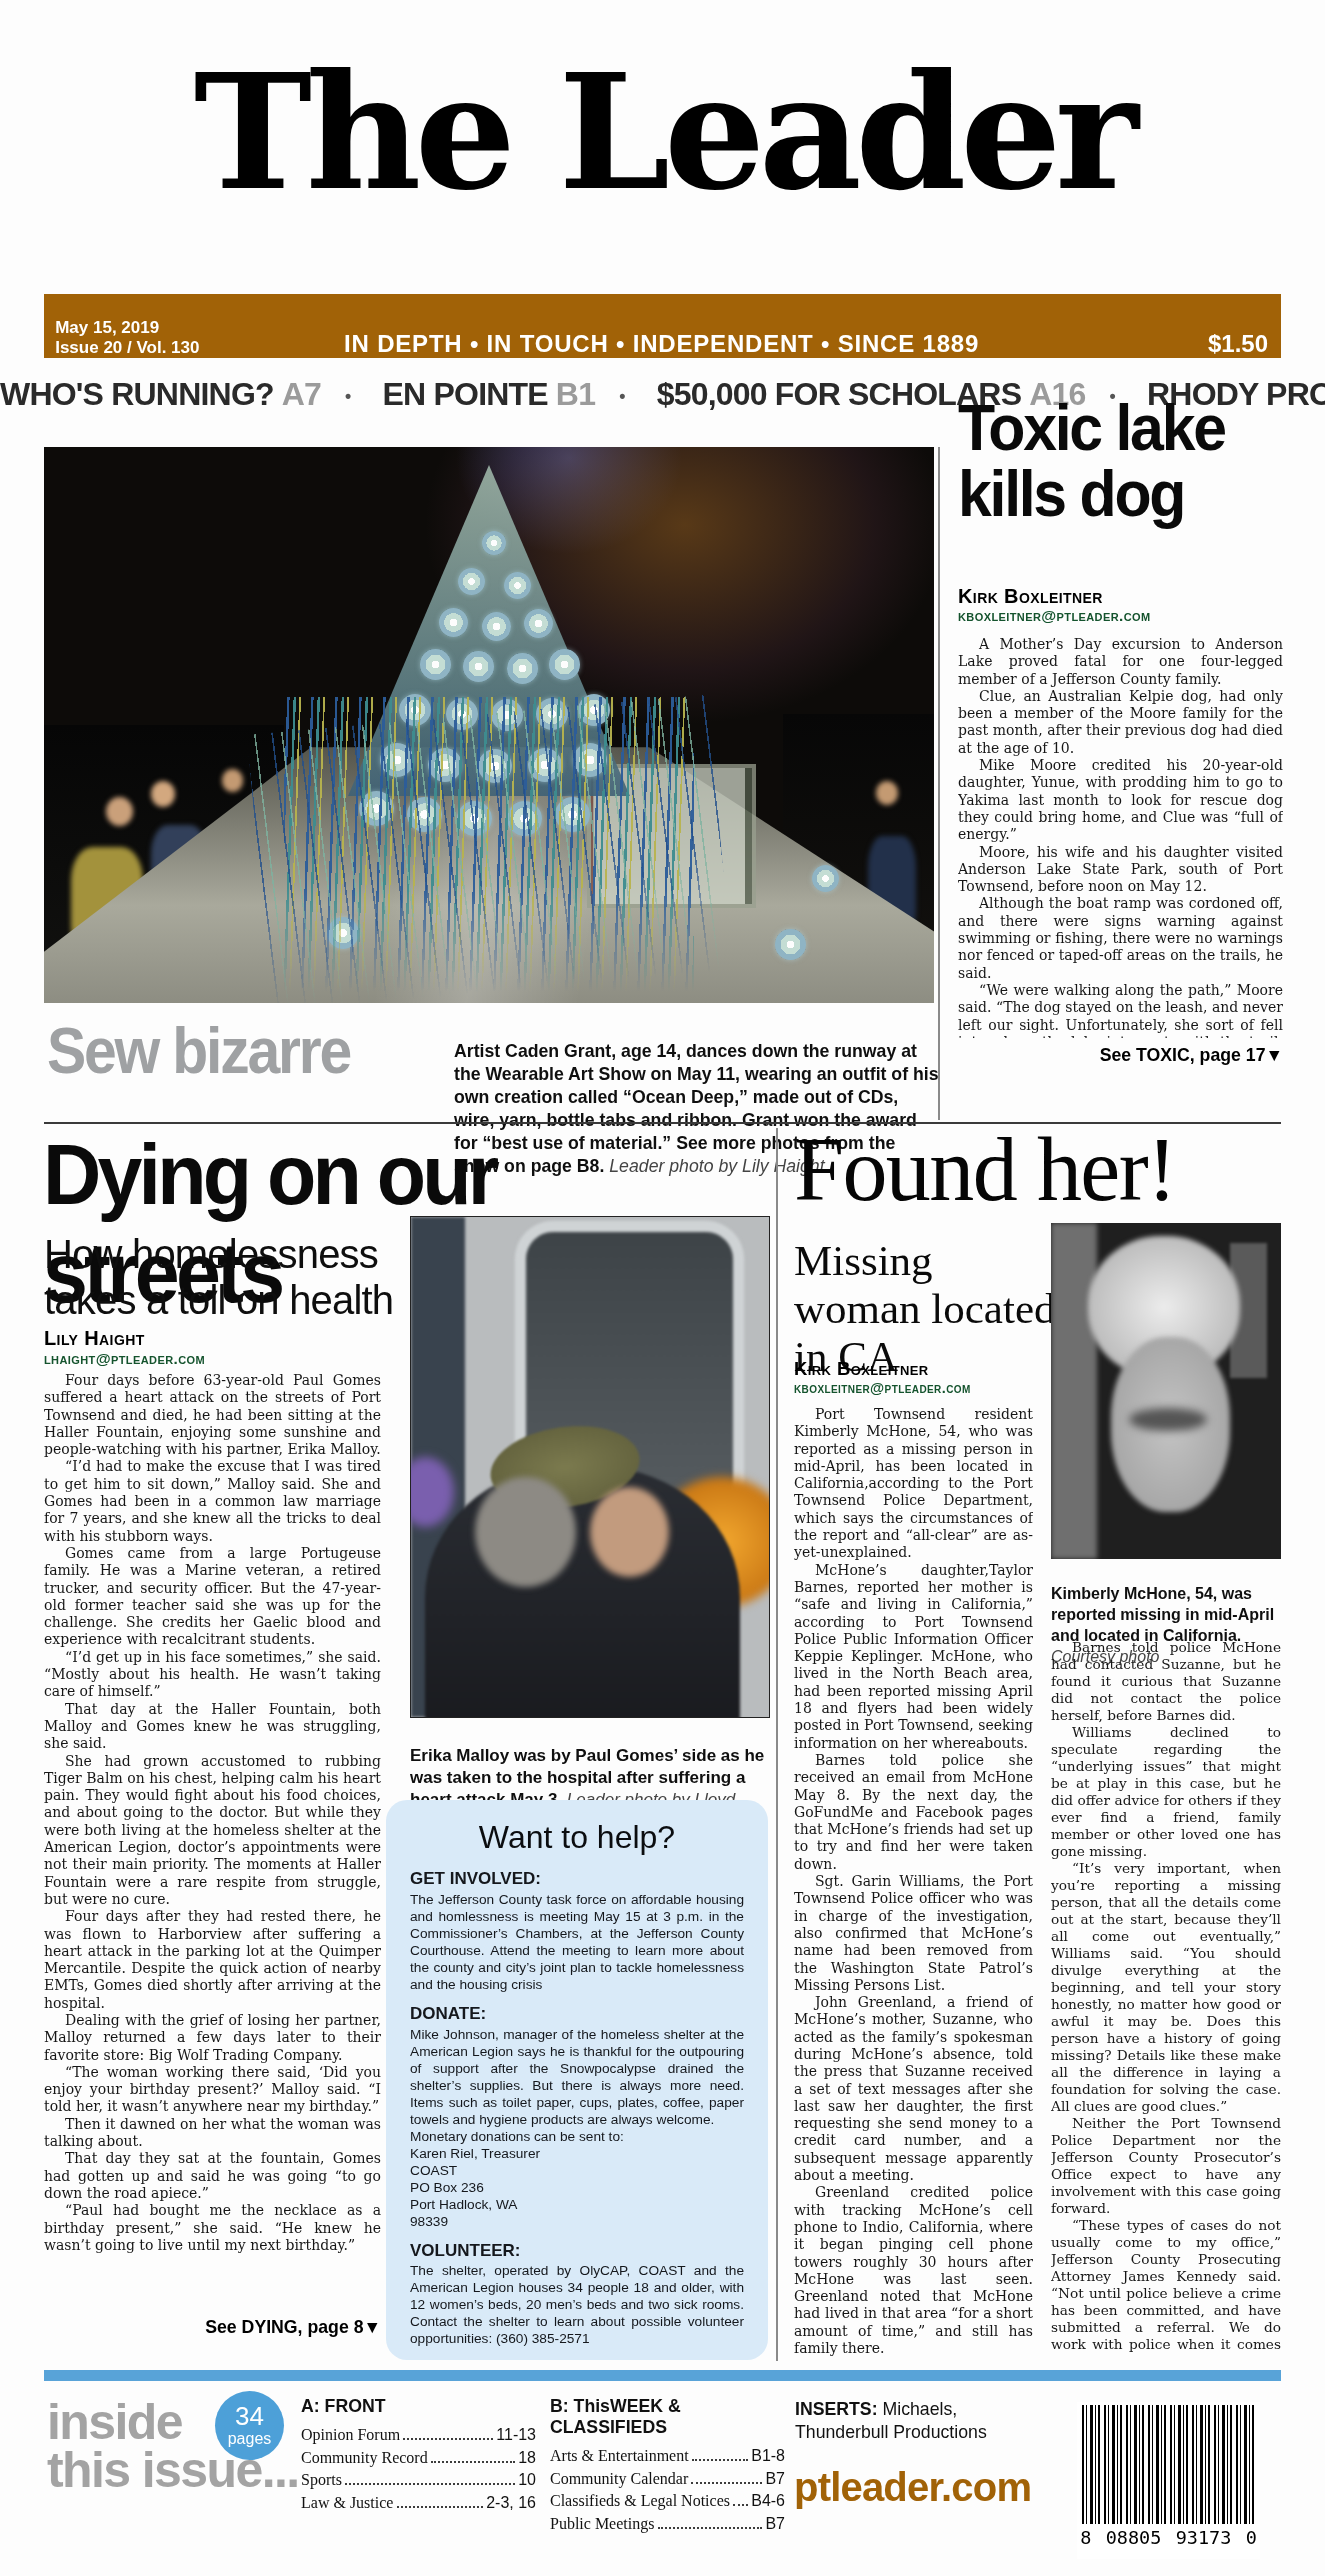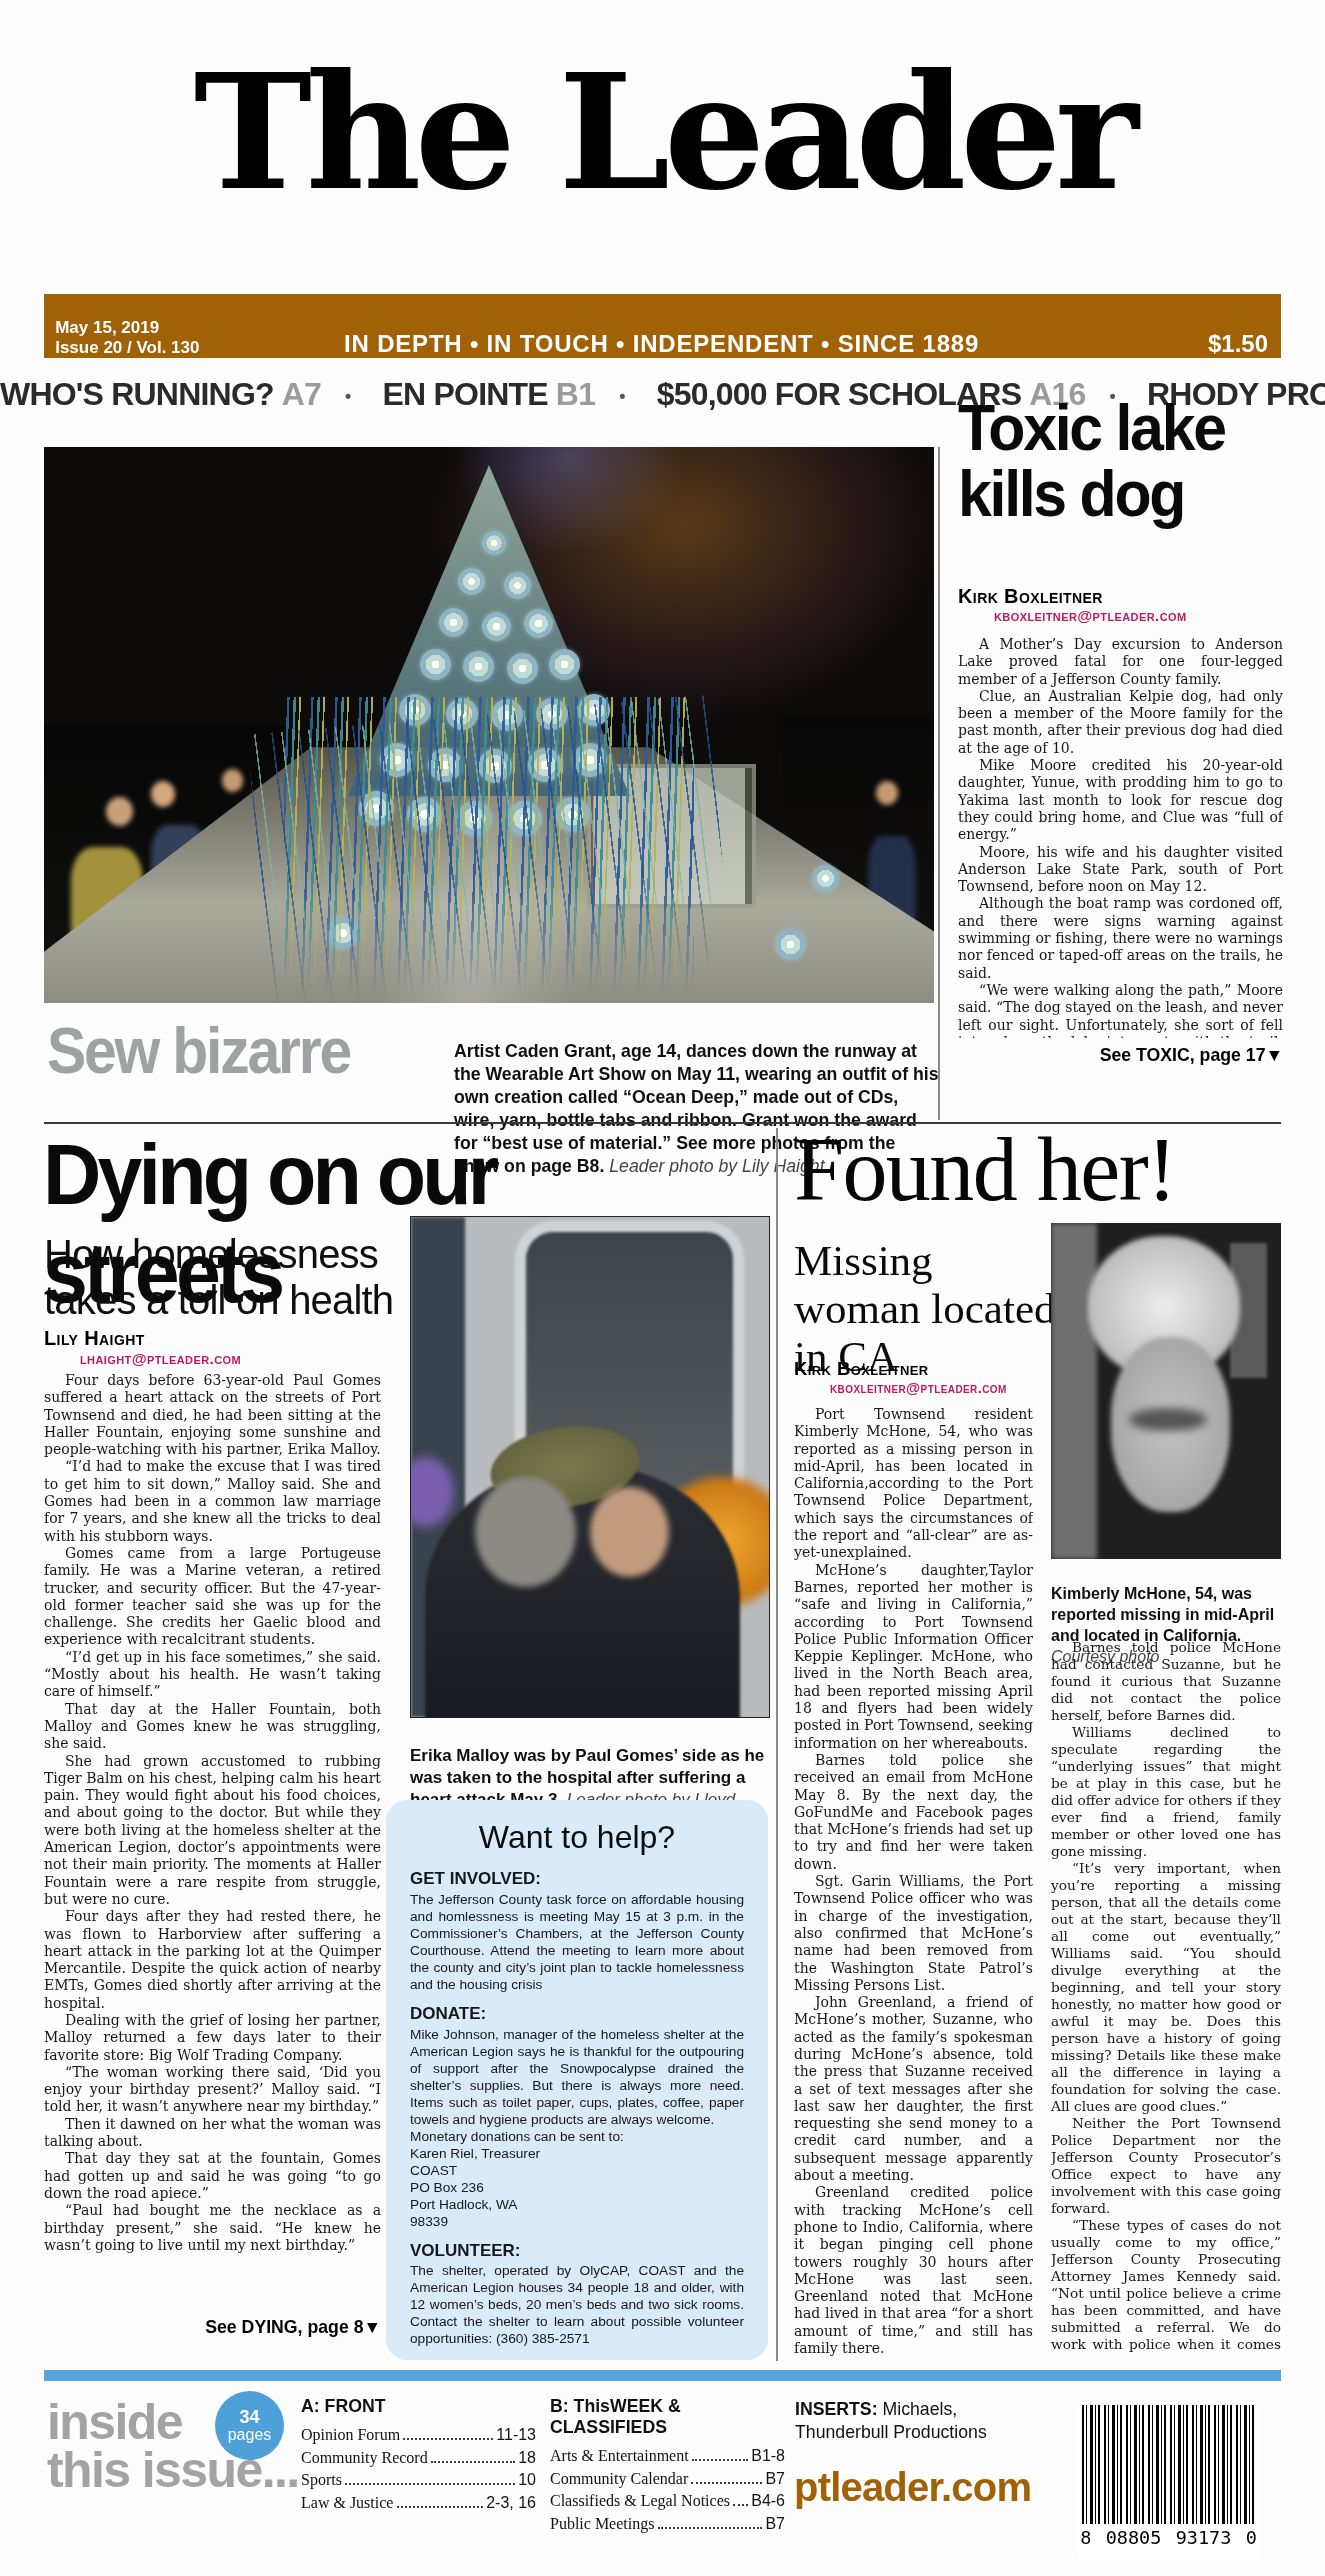--- a/index.html
+++ b/index.html
@@ -61,21 +61,21 @@
   .sew-caption{left:454px;top:1022px;width:487px;font-size:17.7px;line-height:23px;color:#0f0f0f;font-weight:600;}
   .credit{font-style:italic;font-weight:400;color:#444;}
 
   .vrule{background:#8a8a8a;width:1.6px;}
   .hrule{left:44px;top:1122px;width:1237px;height:2.4px;background:#3a3a3a;}
 
   
   .toxic-head{left:958px;top:395px;width:337px;font-weight:bold;font-size:64px;line-height:66px;
     letter-spacing:-2.4px;color:#0a0a0a;transform:scaleX(.95);transform-origin:left;}
   .byline{font-variant:small-caps;font-weight:bold;font-size:20px;letter-spacing:0.4px;color:#000;}
-  .bemail{font-variant:small-caps;font-weight:bold;font-size:15.3px;letter-spacing:0.4px;color:#be185d;margin-left:36px;}
+  .bemail{font-variant:small-caps;font-weight:bold;font-size:15.3px;letter-spacing:0.4px;color:#14532d;}
   .toxic-by{left:958px;top:585px;}
   .toxic-email{left:958px;top:607px;}
   .serifcol{font-family:"DejaVu Serif",serif;font-size:14px;line-height:17.3px;text-align:justify;color:#161616;overflow:hidden;}
   .serifcol p{margin:0;text-indent:21px;}
   .toxic-body{left:958px;top:636px;width:325px;height:402px;}
   .jump{font-weight:bold;font-size:17.7px;text-align:right;color:#000;}
   .toxic-jump{left:958px;top:1045px;width:325px;}
 
   
   .dying-head{left:43px;top:1126px;width:739px;font-weight:bold;font-size:85px;letter-spacing:-4px;
@@ -129,21 +129,21 @@
     background:radial-gradient(#c4c4c4,#a5a5a5 75%,#6f6f6f);filter:blur(2.4px);}
   .p3-brow{position:absolute;left:34%;top:55%;width:34%;height:7%;border-radius:50%;background:#555;filter:blur(4px);}
   .caption3{left:1051px;top:1567px;width:230px;font-size:16px;line-height:21px;font-weight:600;color:#0f0f0f;}
 
   
   .footbar{left:44px;top:2370px;width:1237px;height:11.2px;background:#58a3d8;}
   .inside{left:47px;top:2398px;width:265px;font-weight:bold;font-size:50px;line-height:48px;
     color:#a3a3a3;letter-spacing:-1.6px;}
   .badge{left:215px;top:2391px;width:69px;height:69px;border-radius:50%;background:#4da0d8;color:#fff;
     display:flex;flex-direction:column;align-items:center;justify-content:center;line-height:1.05;}
-  .badge .b1{font-weight:bold;font-size:18px;}
+  .badge .b1{font-weight:normal;font-size:26px;}
   .badge .b2{font-size:16px;}
   .idx{width:235px;}
   .idxA{left:301px;top:2396px;}
   .idxB{left:550px;top:2396px;}
   .idx-h{font-weight:bold;font-size:17.7px;margin-bottom:4.8px;}
   .idx-row{display:flex;align-items:flex-end;font-size:16px;height:22.5px;color:#111;}
   .idx-row .lbl{white-space:nowrap;font-family:Liberation Serif, serif;}
   .idx-row .dots{flex:1;border-bottom:2px dotted #3c3c3c;margin:0 3.2px 4px;}
   .idx-row .pg{white-space:nowrap;}
   .inserts{left:795px;top:2398px;width:249px;font-size:17.7px;line-height:22.5px;color:#111;}

